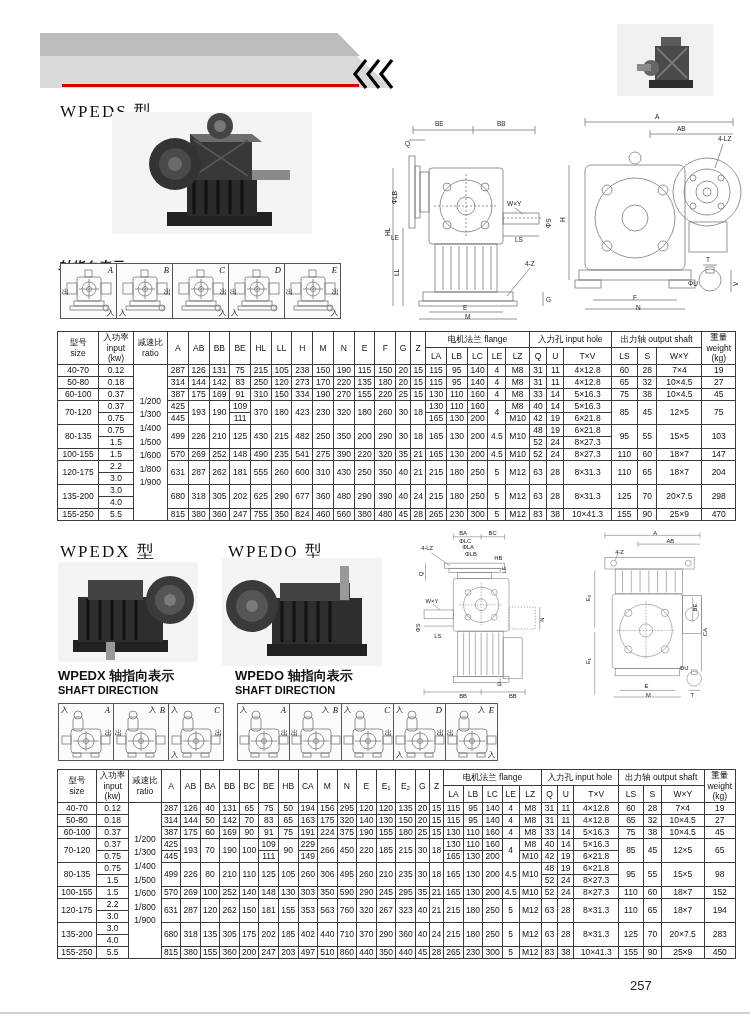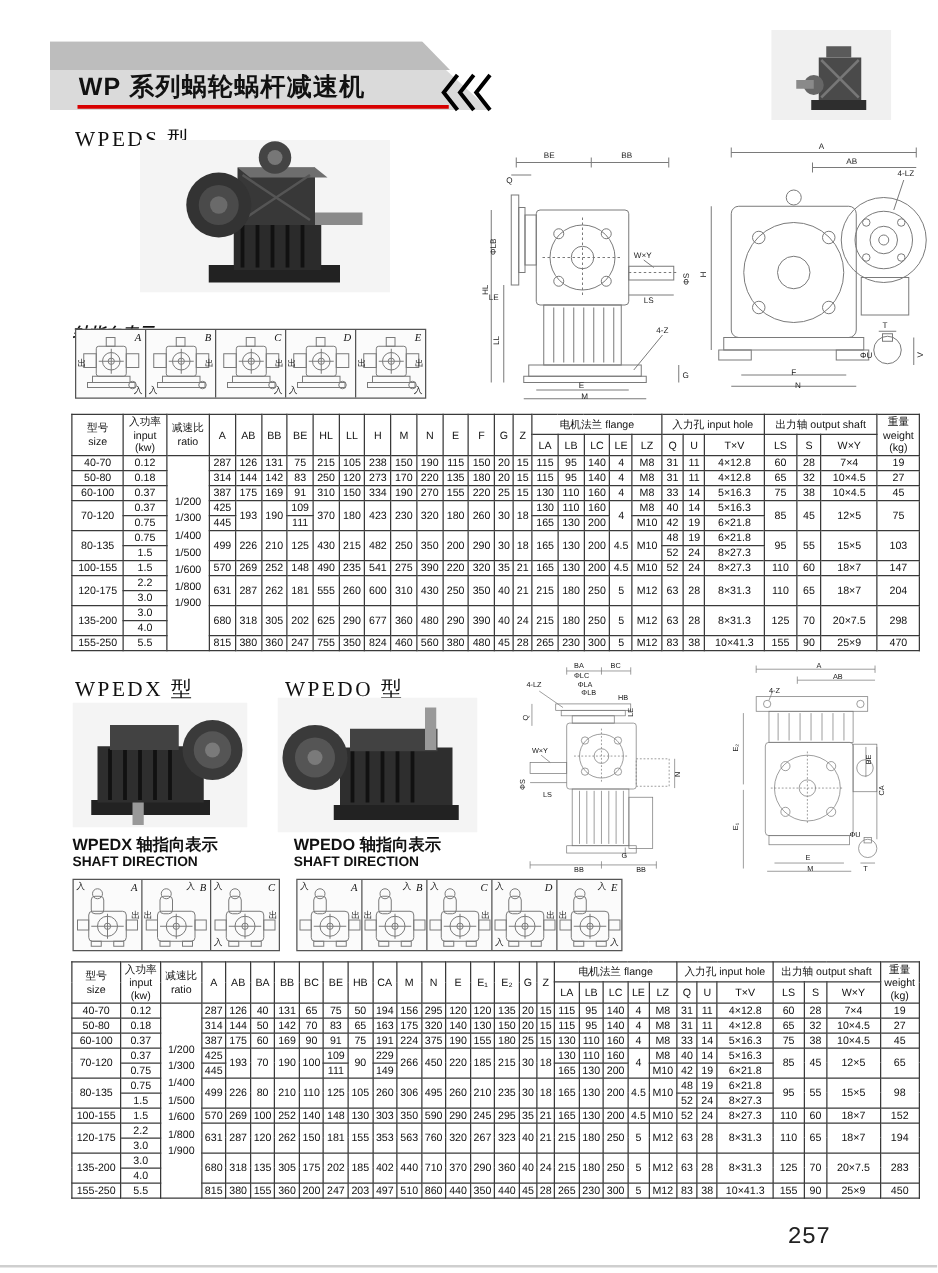--- a/index.html
+++ b/index.html
@@ -43,31 +43,30 @@
   .dtable table{border-collapse:collapse;width:679px;border:1.5px solid #222;}
   .dtable th,.dtable td{border:1px solid #3a3a3a;font-size:8.5px;line-height:1.25;
         padding:0 1px;text-align:center;white-space:pre-line;height:11px;font-weight:normal;color:#111;}
   .dtable td.ratio{font-size:8.5px;line-height:1.6;}
   
   .drawing{position:absolute;}
   .ln{stroke:#7a7a7a;fill:none;stroke-width:0.8;}
   .dash{stroke-dasharray:2 2;}
   text.dim{font-size:6.5px;fill:#222;font-family:"Liberation Sans",sans-serif;}
   #d2a text.dim,#d2b text.dim{font-size:8px;}
-  .page-num{position:absolute;left:630px;top:978px;font-size:19px;color:#222;font-family:Liberation Mono, monospace;}
+  .page-num{position:absolute;left:630px;top:978px;font-size:13px;color:#222;}
   .bottom-rule{position:absolute;left:0;top:1012px;width:750px;height:2px;background:#cfcfcf;}
 </style>
 </head>
 <body>
 
 <div class="page">
 
   <div class="band-a"></div>
   <div class="band-b"></div>
-  <div class="main-title">WP 系列蜗轮蜗杆减速机</div>
   <div class="red-bar"></div>
   <svg class="chevrons" width="46" height="32" viewBox="0 0 46 32">
     <g stroke="#000" stroke-width="3.2" fill="none">
       <path d="M14,2 L3,16 L14,30"></path>
         <path d="M27,2 L16,16 L27,30"></path>
         <path d="M40,2 L29,16 L40,30"></path>
     </g>
   </svg>
   <svg class="tr-photo" width="96" height="72" viewBox="0 0 96 72">
     <rect width="96" height="72" fill="#f0f0f0"></rect>

